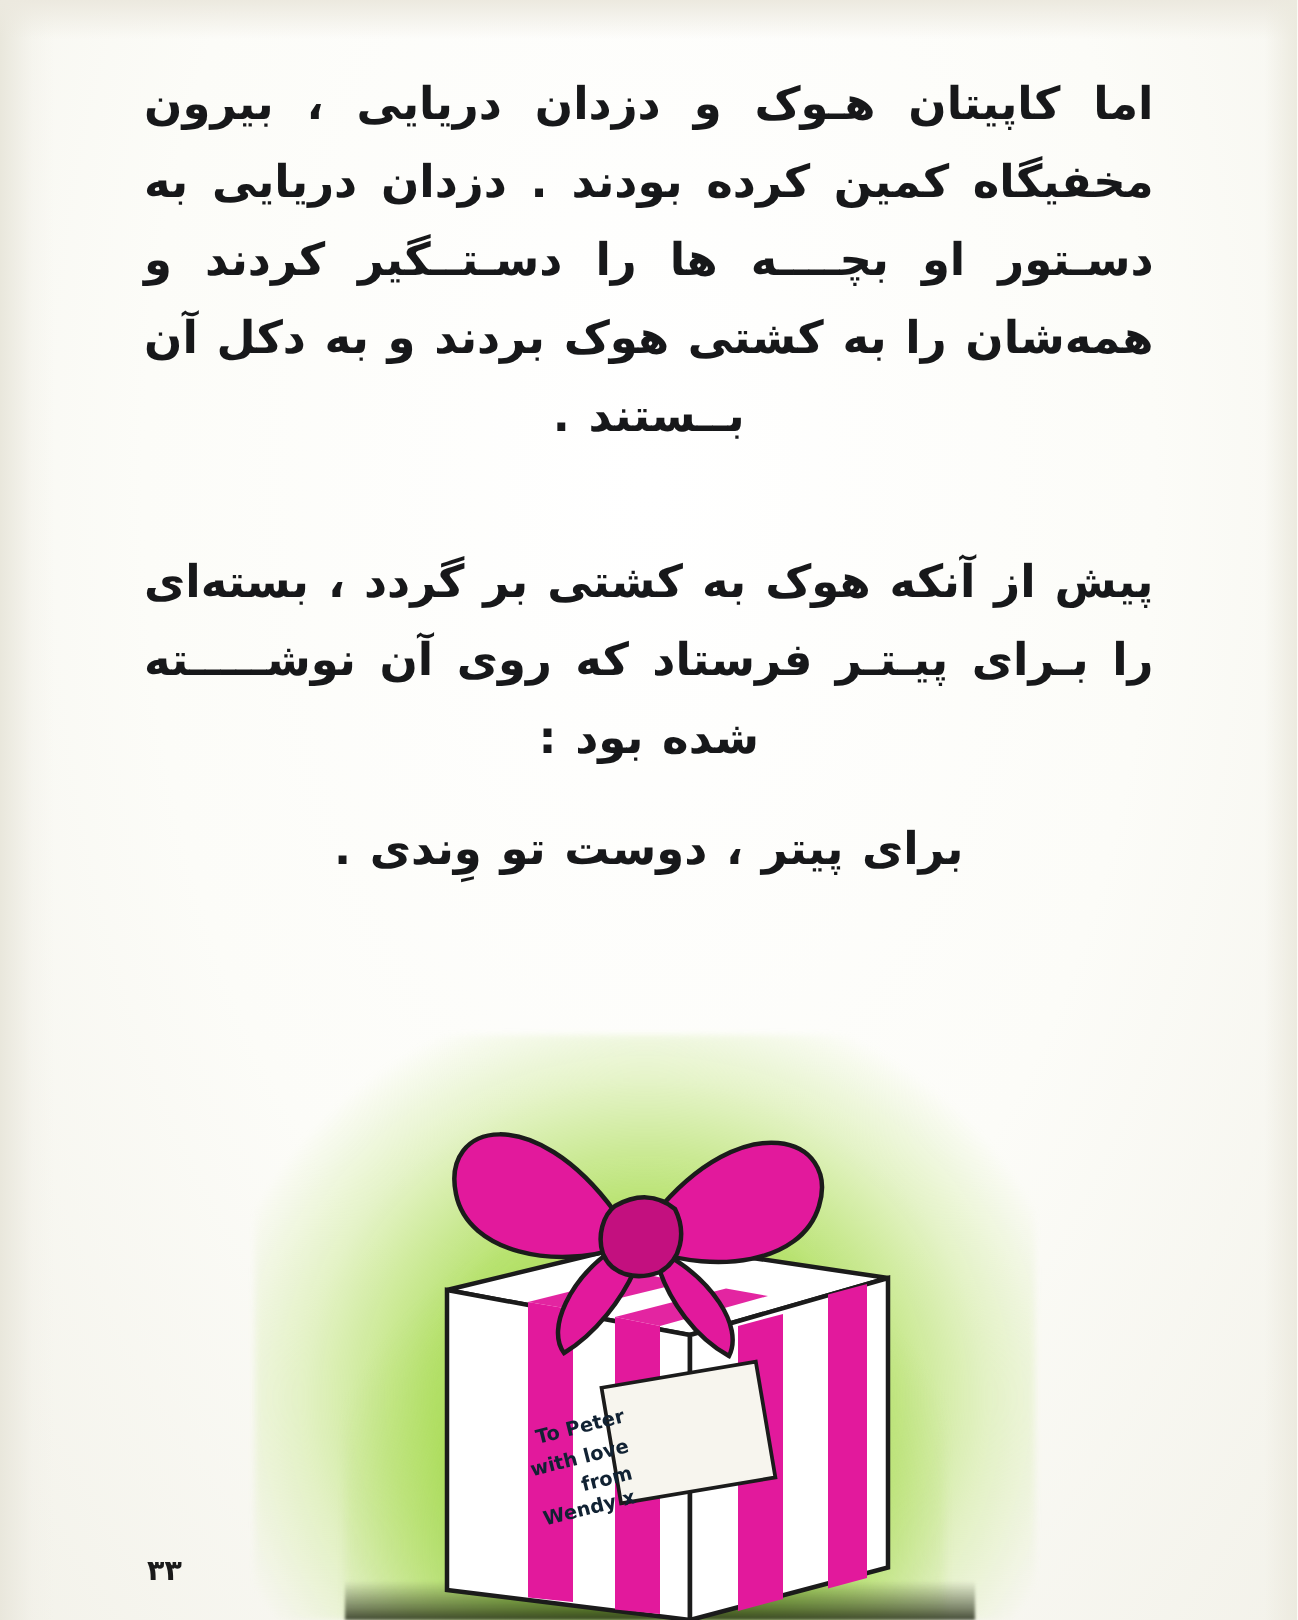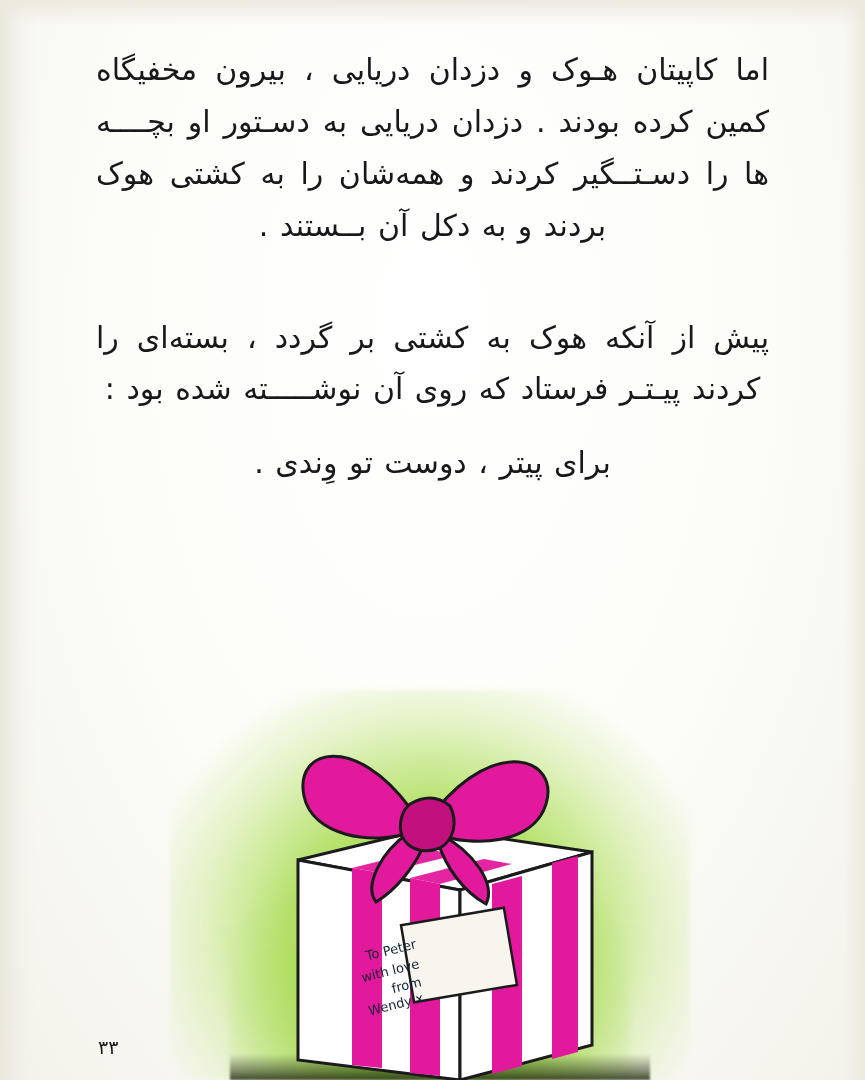--- a/index.html
+++ b/index.html
@@ -7,20 +7,21 @@
     padding: 0;
     background: #ffffff;
   }
   .page {
     position: relative;
     width: 865px;
     height: 1080px;
     overflow: hidden;
     background: #fdfdfb;
     font-family: "DejaVu Sans", sans-serif;
+    font-weight: bold;
   }
   
   .paper-tint {
     position: absolute;
     inset: 0;
     background:
       radial-gradient(ellipse at 50% 30%, #ffffff 0%, #fcfcf8 55%, #f3f2ea 100%);
     pointer-events: none;
   }
   .paper-edge-left {
@@ -129,21 +130,21 @@
 <body>
 
 <div class="page">
   <div class="paper-tint"></div>
   <div class="paper-edge-left"></div>
   <div class="paper-edge-top"></div>
   <div class="paper-edge-right"></div>
 
   <div class="text-block">
     <p class="para p1">اما کاپیتان هـوک و دزدان دریایی ، بیرون مخفیگاه کمین کرده بودند . دزدان دریایی به دسـتور او بچــــه ها را دسـتــگیر کردند و همه‌شان را به کشتی هوک بردند و به دکل آن بــستند .</p>
-    <p class="para p2">پیش از آنکه هوک به کشتی بر گردد ، بسته‌ای را کردند پیـتـر فرستاد که روی آن نوشـــــته شده بود :</p>
+    <p class="para p2">پیش از آنکه هوک به کشتی بر گردد ، بسته‌ای را بـرای پیـتـر فرستاد که روی آن نوشـــــته شده بود :</p>
     <p class="para p3">برای پیتر ، دوست تو وِندی .</p>
   </div>
 
   <div class="illustration">
     <div class="green-glow"></div>
     <div class="green-glow2"></div>
     <div class="bottom-shadow"></div>
 
     <div class="gift-wrap">
       <svg class="gift-svg" width="350" height="380" viewBox="0 0 350 380" xmlns="http://www.w3.org/2000/svg">

